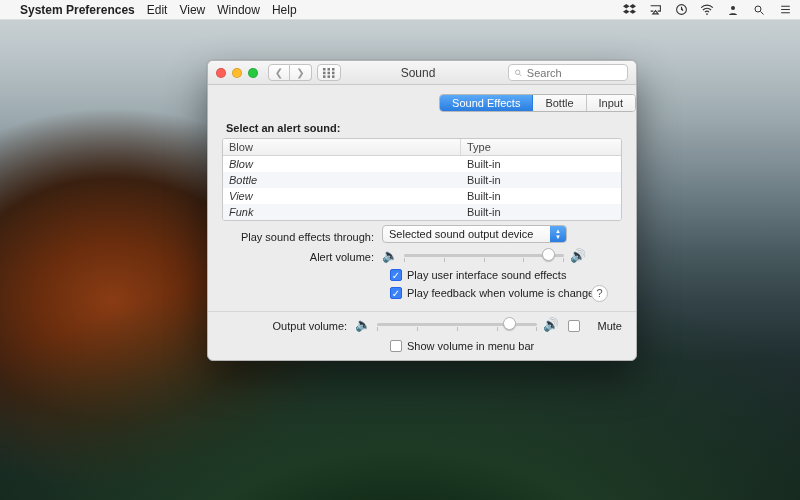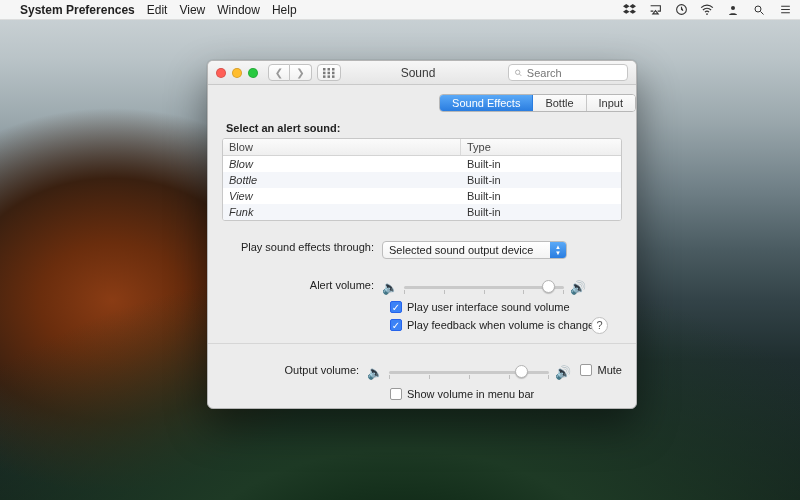--- a/index.html
+++ b/index.html
@@ -72,21 +72,21 @@
     border:1px solid #c8c8c8; border-radius:3px; background:#fff; overflow:hidden;
     font-size:11px;
   }
   .thead { display:flex; background:linear-gradient(#fbfbfb,#efefef); border-bottom:1px solid #d4d4d4;}
   .th { padding:2px 6px; color:#444; }
   .th.name{flex:1; border-right:1px solid #d9d9d9;} .th.type{width:160px;}
   .trow { display:flex; }
   .trow:nth-child(even){background:#f4f6fa;}
   .td { padding:2px 6px; color:#333; }
   .td.name{flex:1;font-style:italic;} .td.type{width:160px;}
-  .formrow { display:flex; align-items:flex-start; margin-top:20px; font-size:11px; color:#222;}
+  .formrow { display:flex; align-items:flex-end; margin-top:4px; font-size:11px; color:#222;}
   .formrow .label { width:160px; text-align:right; padding-right:8px;}
   .select {
     display:flex; align-items:center; justify-content:space-between;
     width:185px; height:18px; background:linear-gradient(#fff,#f3f3f3);
     border:1px solid #bdbdbd; border-radius:4px; padding:0 0 0 6px; font-size:11px;
   }
   .select .arrows{
     width:16px; height:100%; background:linear-gradient(#5aa9f7,#2a7de0);
     border-radius:0 3px 3px 0; display:flex; flex-direction:column; align-items:center; justify-content:center;
     color:#fff; font-size:6px; line-height:6px;
@@ -97,21 +97,21 @@
   .track{position:absolute; top:7px; left:0; right:0; height:3px; background:#c9c9c9; border-radius:2px;}
   .ticks{position:absolute; top:11px; left:0; right:0; display:flex; justify-content:space-between;}
   .tick{width:1px; height:4px; background:#bfbfbf;}
   .thumb{position:absolute; top:1px; width:13px; height:13px; background:#fff; border:1px solid #b4b4b4; border-radius:50%; box-shadow:0 1px 1px rgba(0,0,0,0.2);}
   .cbrow{display:flex; align-items:center; font-size:11px; color:#222; margin-top:6px;}
   .cbrow .spacer{width:168px;}
   .cb{width:12px; height:12px; border:1px solid #9a9a9a; border-radius:2px; margin-right:5px; background:#fff; display:inline-flex; align-items:center; justify-content:center; font-size:10px; color:#fff;}
   .cb.checked{background:#3b82f6; border-color:#2563eb;}
   .help{position:absolute; right:14px; width:17px; height:17px; border:1px solid #bfbfbf; border-radius:50%; background:#fff; display:flex; align-items:center; justify-content:center; font-size:11px; color:#555;}
   .divider{height:1px; background:#d6d6d6; margin:12px -14px 0;}
-  .mute-group{display:flex; align-items:center; gap:1px; margin-left:8px; font-size:11px;}
+  .mute-group{display:flex; align-items:center; gap:13px; margin-left:8px; font-size:11px;}
 </style>
 </head>
 <body>
 
 <div class="desktop"></div>
 
 <div class="menubar">
   <div class="menubar-left">
     <span class="apple"></span>
     <span class="bold">System Preferences</span>
@@ -257,21 +257,21 @@
             </div>
           <div class="thumb" id="thumb-alert" style="left: 138px;"></div>
         </div>
         <span class="spk">🔊</span>
       </div>
     </div>
 
     <div class="cbrow" style="position:relative;">
       <div class="spacer"></div>
       <span class="cb checked">✓</span>
-      <span>Play user interface sound volume</span>
+      <span>Play user interface sound effects</span>
     </div>
     <div class="cbrow" style="position:relative;">
       <div class="spacer"></div>
       <span class="cb checked">✓</span>
       <span>Play feedback when volume is changed</span>
       <span class="help">?</span>
     </div>
 
     <div class="divider"></div>
 

